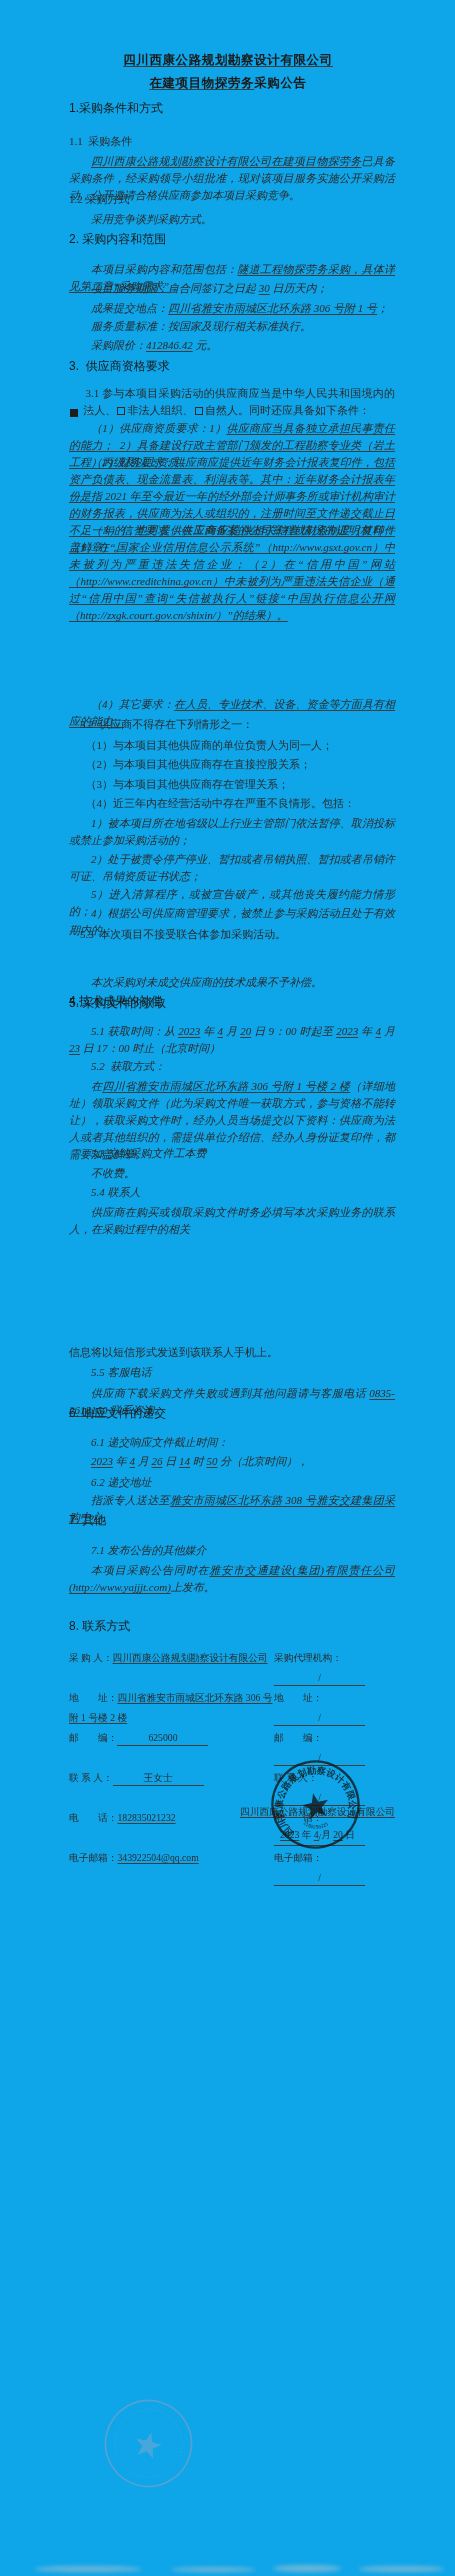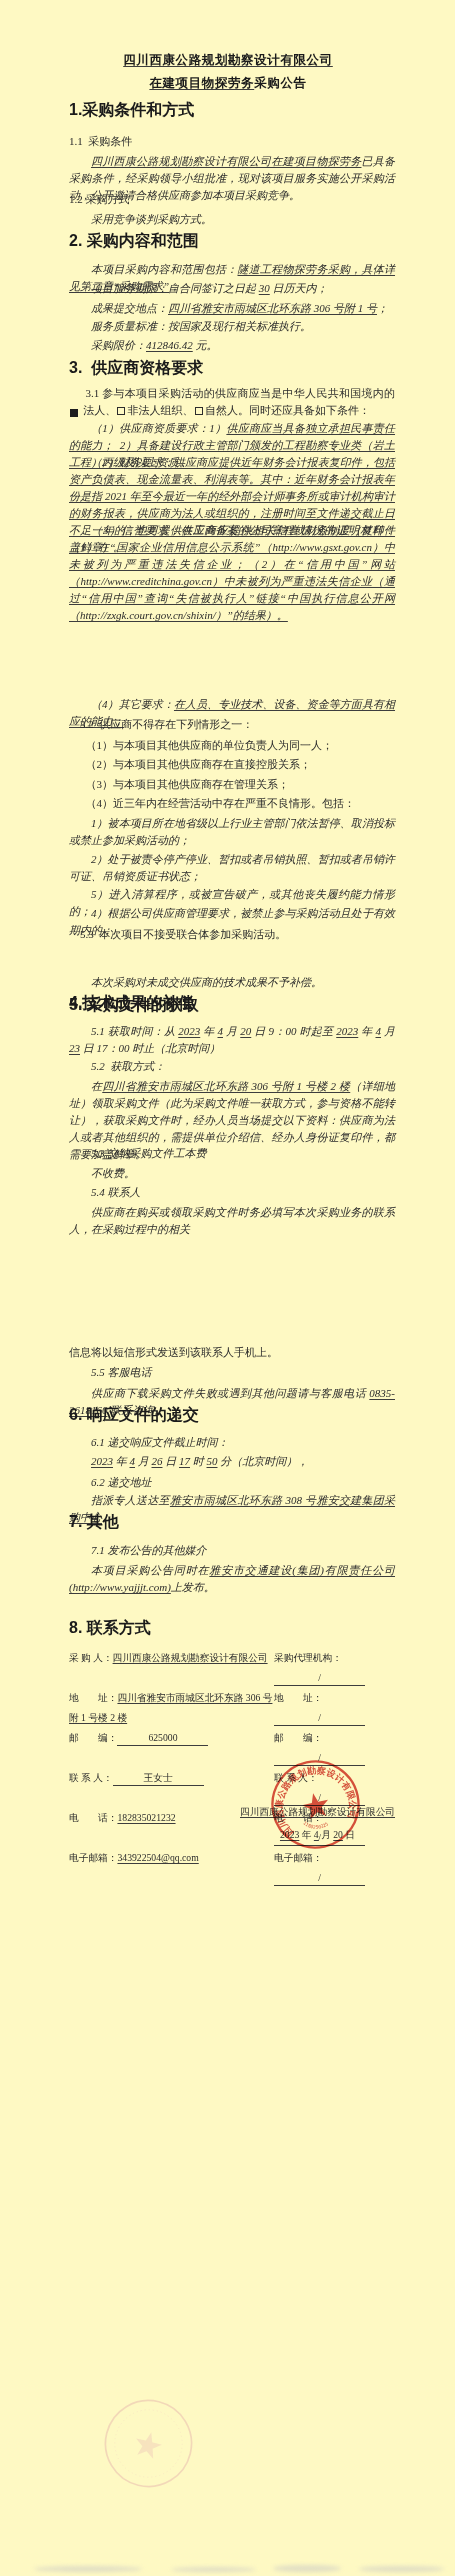--- a/index.html
+++ b/index.html
@@ -1,30 +1,30 @@
 <!DOCTYPE html>
 <html style="font-size:9px"><head>
 <meta charset="utf-8">
 <title>采购公告</title>
 <style>
   html,body{margin:0;padding:0;background:#ffffff;}
   #doc{
     position:relative;width:456px;height:2576px;margin:0 auto;
-    background:#fef9c3;overflow:hidden;
+    background:#0ea5e9;overflow:hidden;
     font-family:"Liberation Serif","DejaVu Serif",serif;color:#2b2b2b;
   }
   .abs{position:absolute;}
   .content{left:69px;width:326px;}
   .p{font-size:11px;line-height:17px;text-align:justify;white-space:pre-wrap;}
   .ind2{text-indent:2em;font-style:italic;}
   .ind15{text-indent:1.5em;}
   .ind1{text-indent:1em;}
   .hsec{
     font-family:"Liberation Sans","DejaVu Sans",sans-serif;
-    font-weight:700;font-size:16px;color:#1b1b1b;white-space:pre-wrap;
+    font-weight:400;font-size:12px;color:#1b1b1b;white-space:pre-wrap;
   }
   .title-line{
     left:0;width:456px;text-align:center;
     font-family:"Liberation Sans","DejaVu Sans",sans-serif;
     font-weight:700;font-size:12.5px;color:#1b1b1b;letter-spacing:0.6px;
   }
   .u{text-decoration:underline;text-underline-offset:2.3px;text-decoration-thickness:0.6px;text-decoration-color:#3d3d3d;}
   .cb{display:inline-block;width:8px;height:8px;vertical-align:-0.6px;margin:0 2.3px 0 1.1px;}
   .cb-checked{background:#1d1d1d;}
   .cb-checked::after{content:"✓";display:block;color:#ffffff;font-size:6.3px;line-height:8px;text-align:center;font-family:"DejaVu Sans",sans-serif;}
@@ -89,21 +89,21 @@
   <div class="abs content p ind2" style="top:1145px">5.3 交纳采购文件工本费</div>
   <div class="abs content p ind2" style="top:1165px">不收费。</div>
   <div class="abs content p ind2" style="top:1184px">5.4 联系人</div>
   <div class="abs content p ind2" style="top:1204px">供应商在购买或领取采购文件时务必填写本次采购业务的联系人，在采购过程中的相关</div>
   <div class="abs content p" style="top:1344px">信息将以短信形式发送到该联系人手机上。</div>
   <div class="abs content p ind2" style="top:1364px">5.5 客服电话</div>
   <div class="abs content p ind2" style="top:1385px"><span>供应商下载采购文件失败或遇到其他问题请与客服电话 </span><span class="u">0835-2618160</span><span> 联系咨询。</span></div>
 
   <div class="abs content hsec" style="top:1405px">6. 响应文件的递交</div>
   <div class="abs content p ind2" style="top:1434px">6.1 递交响应文件截止时间：</div>
-  <div class="abs content p ind2" style="top:1453px"><span class="u">2023</span><span> 年 </span><span class="u">4</span><span> 月 </span><span class="u">26</span><span> 日 </span><span class="u">17</span><span> 时 </span><span class="u">50</span><span> 分（北京时间），</span></div>
+  <div class="abs content p ind2" style="top:1453px"><span class="u">2023</span><span> 年 </span><span class="u">4</span><span> 月 </span><span class="u">26</span><span> 日 </span><span class="u">14</span><span> 时 </span><span class="u">50</span><span> 分（北京时间），</span></div>
   <div class="abs content p ind2" style="top:1474px">6.2 递交地址</div>
   <div class="abs content p ind2" style="top:1492px"><span>指派专人送达至</span><span class="u">雅安市雨城区北环东路 308 号雅安交建集团采购中心</span><span>。</span></div>
 
   <div class="abs content hsec" style="top:1512px">7. 其他</div>
   <div class="abs content p ind2" style="top:1542px">7.1 发布公告的其他媒介</div>
   <div class="abs content p ind2" style="top:1562px"><span>本项目采购公告同时在</span><span class="u">雅安市交通建设(集团)有限责任公司(http://www.yajjjt.com)</span><span>上发布。</span></div>
 
   <div class="abs content hsec" style="top:1618px">8. 联系方式</div>
 
   <div class="abs contact">

